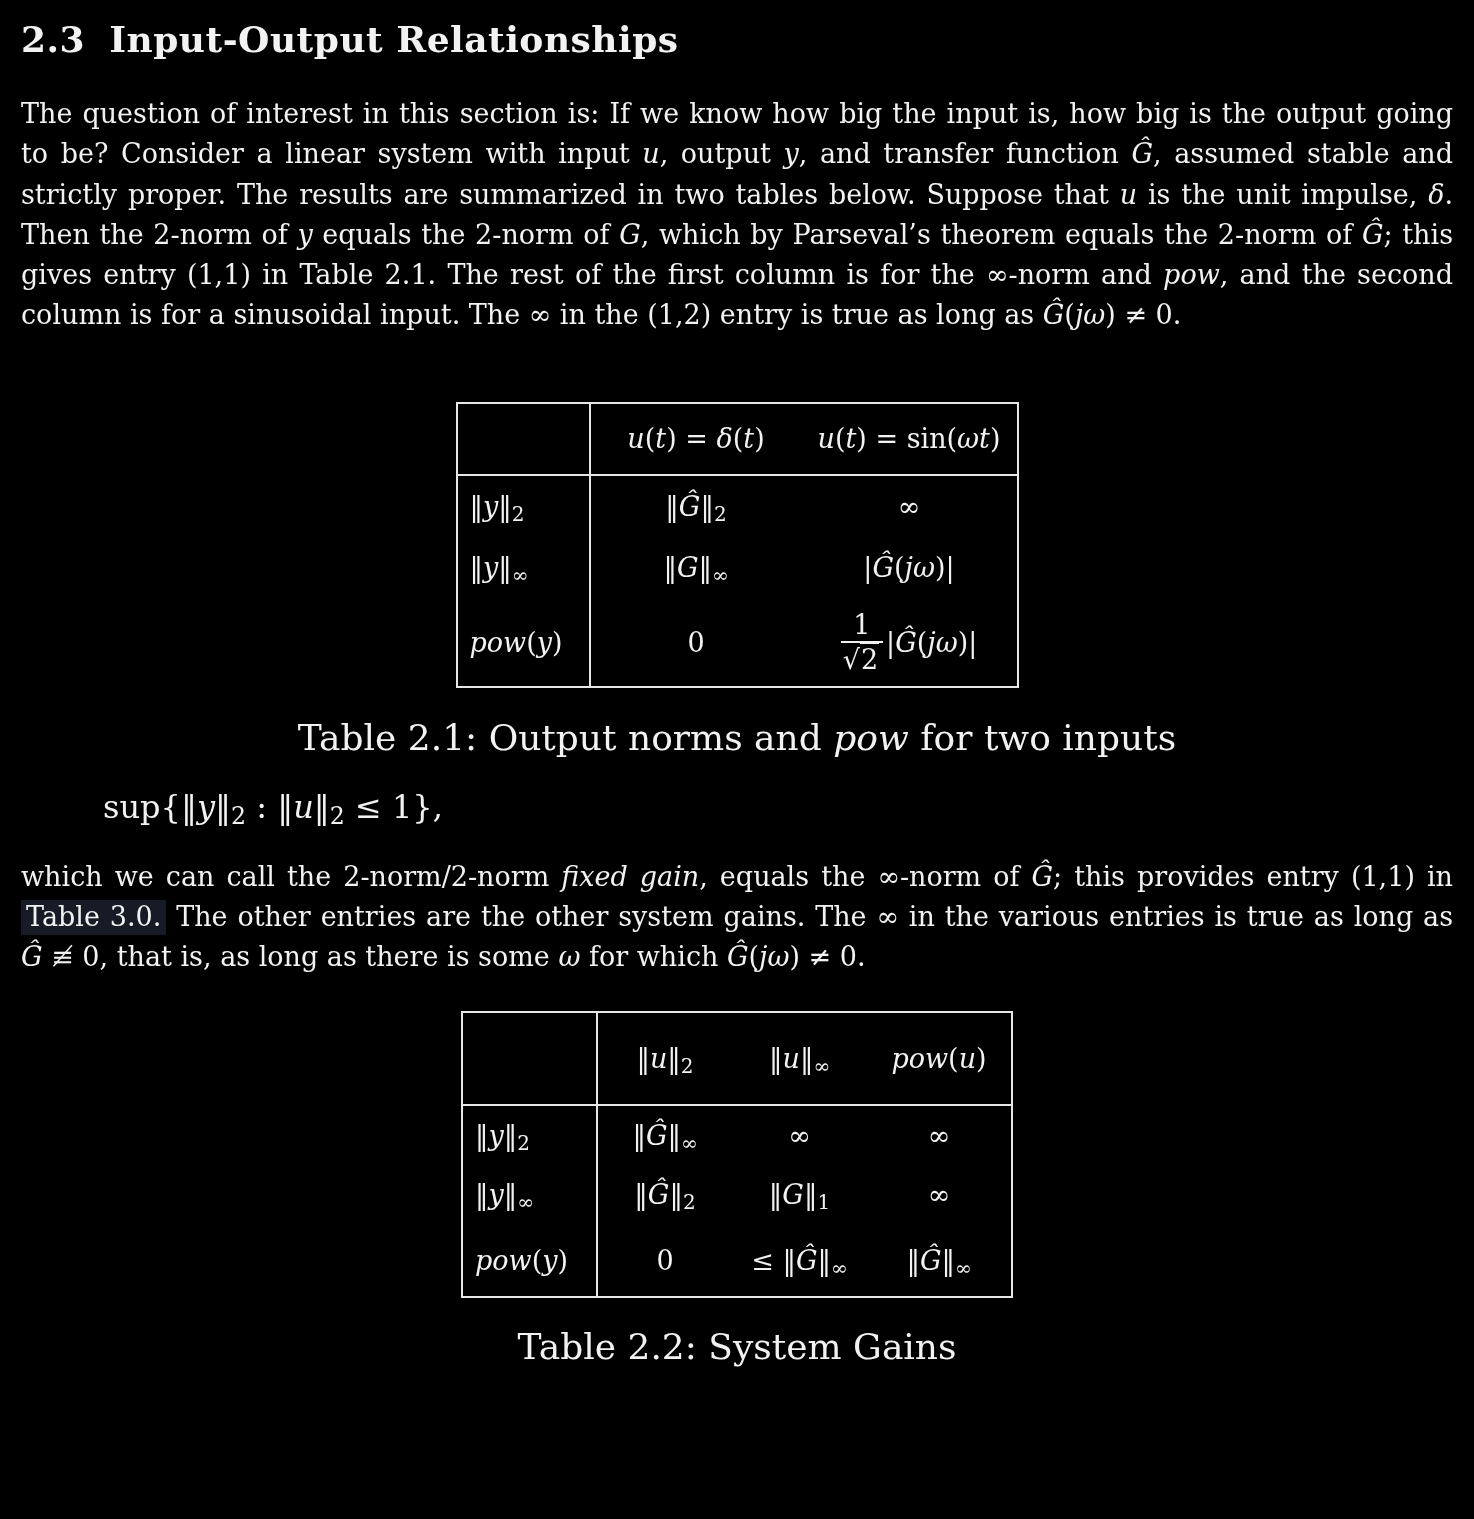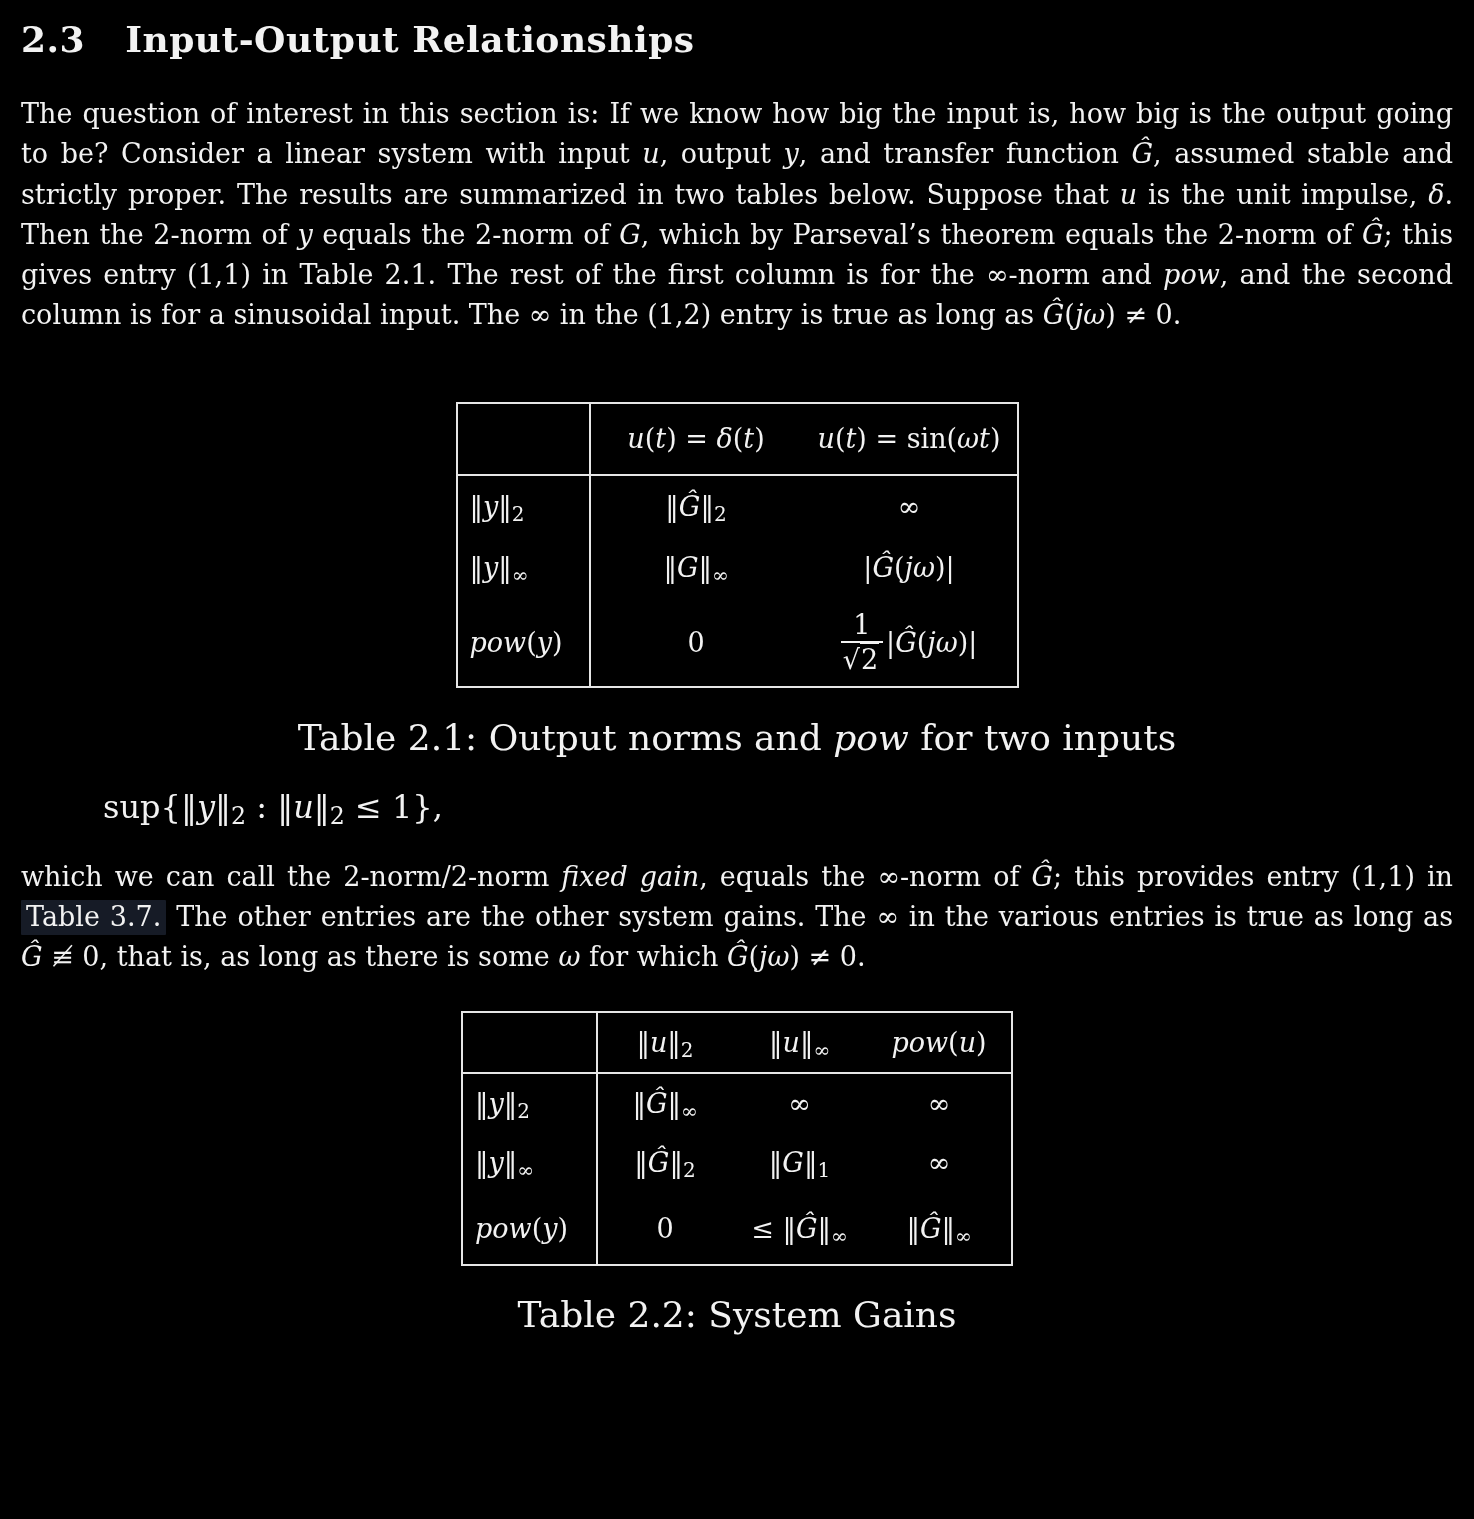--- a/index.html
+++ b/index.html
@@ -2,21 +2,21 @@
 <html style="--bg: #000000; --fg: #f2f2f2; --border: #e6e6e6; --hl: #161b26;"><head>
 <meta charset="utf-8">
 <style>
   :root { --bg:#000000; --fg:#f2f2f2; --border:#e6e6e6; --hl:#161b26; }
   * { margin:0; padding:0; box-sizing:border-box; }
   html,body { background:var(--bg,#000); }
   body { font-family:"DejaVu Serif","DejaVu Sans",serif; color:var(--fg,#f2f2f2); }
   .page { width:1474px; height:1519px; overflow:hidden; padding:18px 21px 0 21px; background:var(--bg); }
 
   .section-heading { font-size:36px; font-weight:bold; letter-spacing:0.5px; }
-  .section-heading .sec-title { margin-left:40px; }
+  .section-heading .sec-title { margin-left:24px; }
 
   .para { font-size:27px; line-height:40.3px; text-align:justify; }
   .para i, .caption i, .norm-table i { font-style:italic; }
   .p1 { margin-top:34px; }
   .p2 { margin-top:43px; text-indent:52px; }
   .p3 { margin-top:30px; }
   sub { font-size:0.74em; line-height:0; vertical-align:-0.25em; }
 
   .equation { margin-top:33px; padding-left:82px; font-size:32px; line-height:40px; }
 
@@ -25,21 +25,21 @@
   .table-wrap { display:flex; justify-content:center; }
   .t1-wrap { margin-top:66px; }
   .t2-wrap { margin-top:33px; }
   table.norm-table { border-collapse:collapse; border:2px solid var(--border); font-size:27px; }
   .norm-table th, .norm-table td { font-weight:normal; vertical-align:middle; text-align:center; padding:0 10px; }
   .norm-table td.stub, .norm-table th.stub { text-align:left; padding-left:12px; border-right:2px solid var(--border); }
   .norm-table tr.hrow th { border-bottom:2px solid var(--border);margin-left:48px; }
   .t1 tr.hrow { height:72px; }
   .t1 tr.r1, .t1 tr.r2 { height:62px; }
   .t1 tr.r3 { height:88px; }
-  .t2 tr.hrow { height:61px; }
+  .t2 tr.hrow { height:93px; }
   .t2 tr.r1, .t2 tr.r2 { height:60px; }
   .t2 tr.r3 { height:72px; }
 
   .fracline { display:inline-flex; align-items:center; }
   .frac { display:inline-flex; flex-direction:column; align-items:center; margin-right:3px; }
   .frac .num { display:block; line-height:1.15; padding-bottom:1px; }
   .frac .den { display:block; line-height:1.15; border-top:2px solid var(--fg); padding:1px 4px 0 2px; }
   .frac .radicand { border-top:2px solid var(--fg); padding:0 1px; }
 
   .caption { margin-top:33px; text-align:center; font-size:36px; line-height:33px; }
@@ -92,21 +92,21 @@
       </tr>
     </tbody>
       </table>
   </div>
 
   <div class="caption c1">Table 2.1: Output norms and <i>pow</i> for two inputs</div>
 
 
   <div class="equation">sup{‖<i>y</i>‖<sub>2</sub> : ‖<i>u</i>‖<sub>2</sub> ≤ 1},</div>
 
-  <p class="para p3">which we can call the 2-norm/2-norm <i>fixed gain</i>, equals the ∞-norm of <i>Ĝ</i>; this provides entry (1,1) in <span class="tlink">Table 3.7.</span> The other entries are the other system gains. The ∞ in the various entries is true as long as <i>Ĝ</i> ≢ 0, that is, as long as there is some <i>ω</i> for which <i>Ĝ</i>(<i>jω</i>) ≠ 0.</p>
+  <p class="para p3">which we can call the 2-norm/2-norm <i>fixed gain</i>, equals the ∞-norm of <i>Ĝ</i>; this provides entry (1,1) in <span class="tlink">Table 3.0.</span> The other entries are the other system gains. The ∞ in the various entries is true as long as <i>Ĝ</i> ≢ 0, that is, as long as there is some <i>ω</i> for which <i>Ĝ</i>(<i>jω</i>) ≠ 0.</p>
 
   <div class="table-wrap t2-wrap">
     <table class="norm-table t2">
       <colgroup>
           <col style="width:135px">
           <col style="width:135px">
           <col style="width:135px">
           <col style="width:145px">
         </colgroup>
       <tbody>

